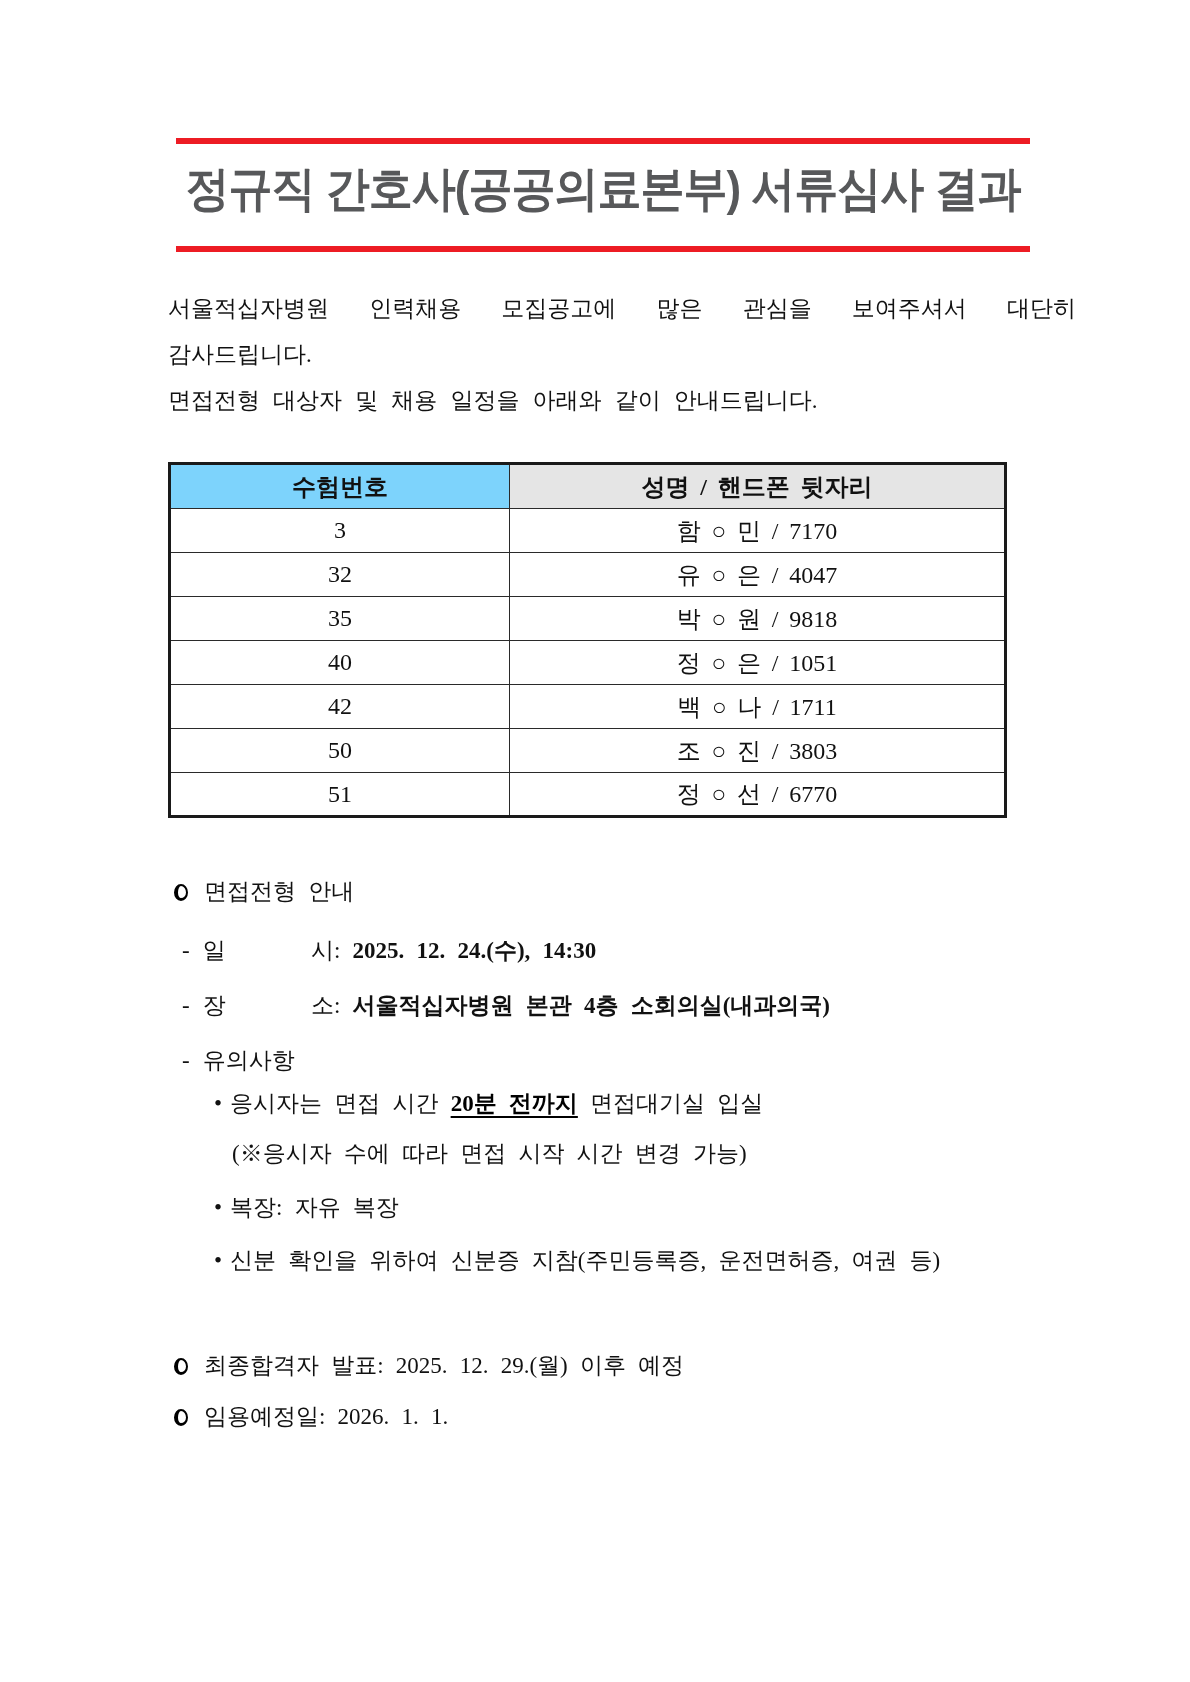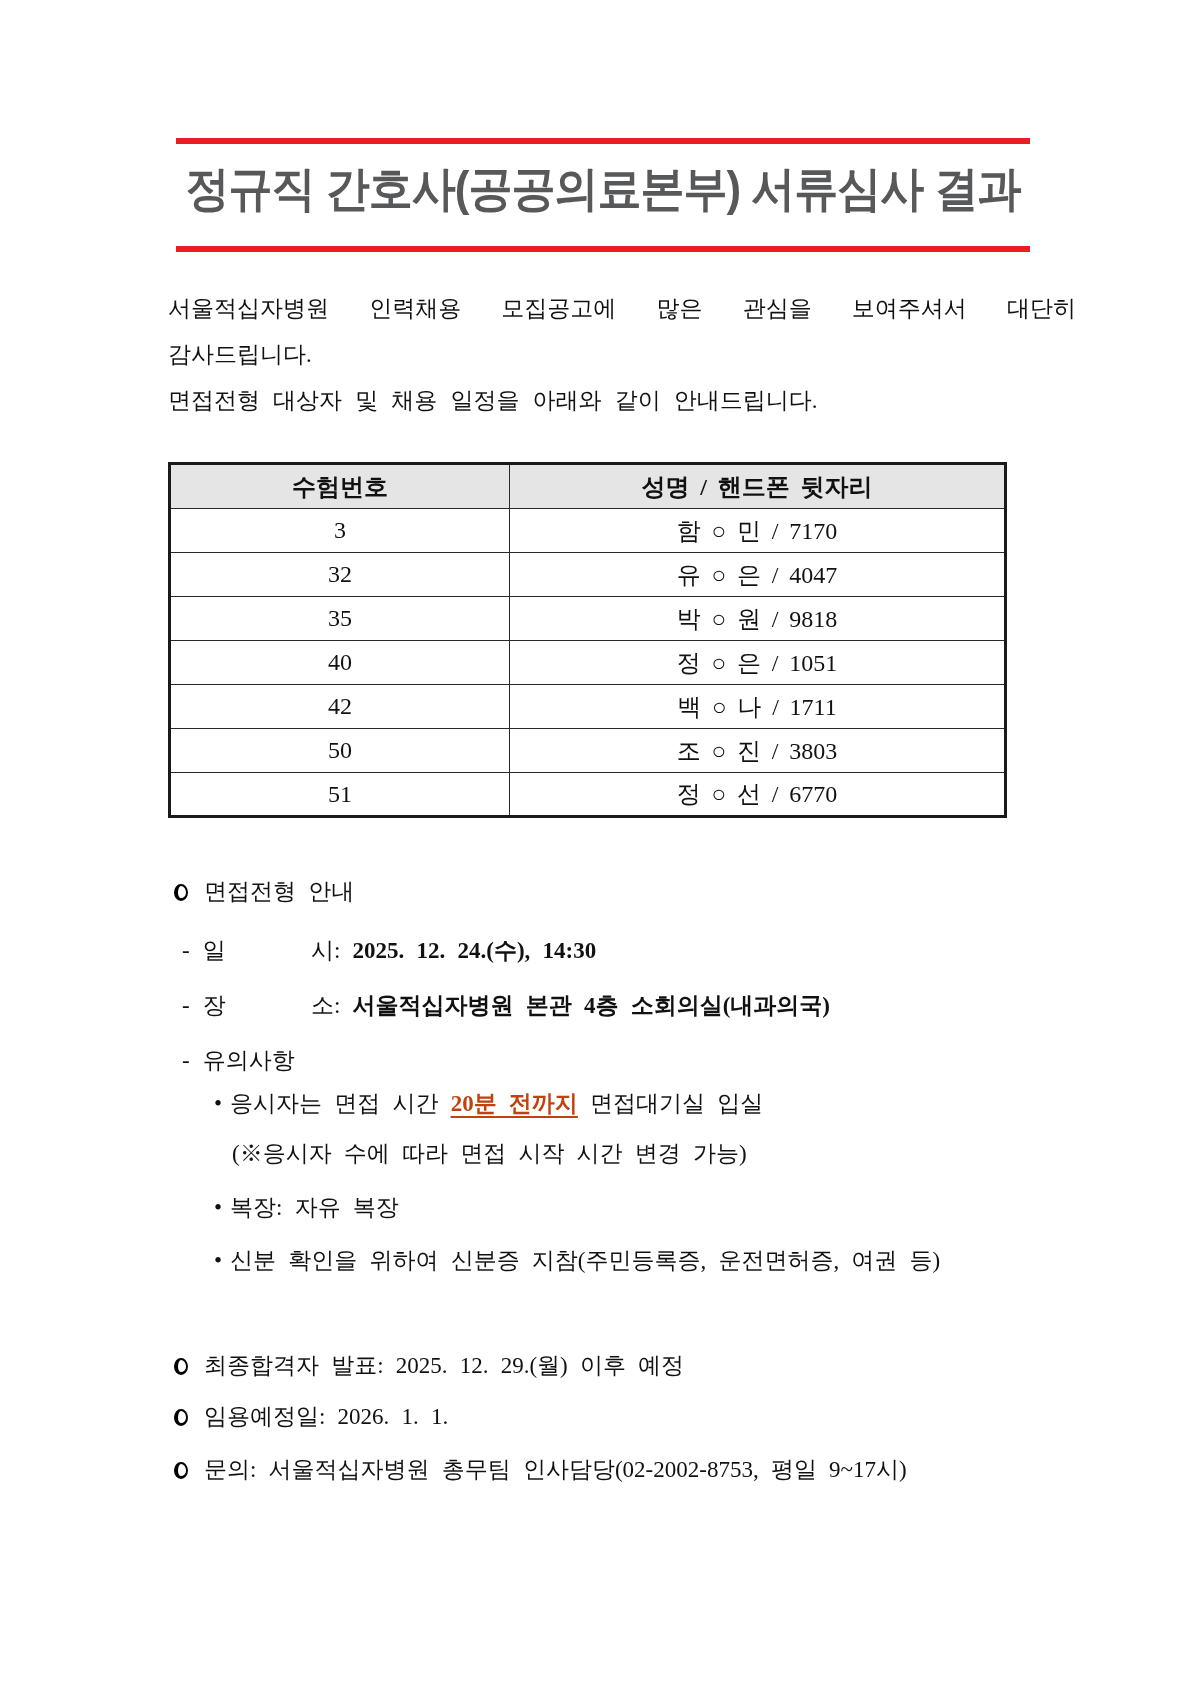--- a/index.html
+++ b/index.html
@@ -91,21 +91,21 @@
     <div>면접전형 대상자 및 채용 일정을 아래와 같이 안내드립니다.</div>
   </div>
 
   <table class="applicants">
     <colgroup>
         <col class="c1">
         <col>
       </colgroup>
     <thead>
       <tr>
-        <th style="background: #e5e5e5;">수험번호</th>
+        <th style="background: #7dd3fc;">수험번호</th>
         <th style="background: #e5e5e5;">성명 / 핸드폰 뒷자리</th>
       </tr>
     </thead>
     <tbody>
       <tr>
         <td>3</td>
         <td>함 ○ 민 / 7170</td>
       </tr>
       <tr>
         <td>32</td>
@@ -135,27 +135,26 @@
   </table>
 
   <div class="line" style="top:876px;"><span class="circle-bullet"></span><span>면접전형 안내</span></div>
 
   <div class="line" style="top:935px;"><span class="dash">-</span><span>일       시: </span><span class="bold">2025. 12. 24.(수), 14:30</span></div>
 
   <div class="line" style="top:990px;"><span class="dash">-</span><span>장       소: </span><span class="bold">서울적십자병원 본관 4층 소회의실(내과의국)</span></div>
 
   <div class="line" style="top:1045px;"><span class="dash">-</span><span>유의사항</span></div>
 
-  <div class="line" style="top:1088px;"><span class="dot">•</span><span>응시자는 면접 시간 </span><span class="hl-red" style="color:#c2410c;">20분 전까지</span><span> 면접대기실 입실</span></div>
+  <div class="line" style="top:1088px;"><span class="dot">•</span><span>응시자는 면접 시간 </span><span class="hl-red" style="color:#000000;">20분 전까지</span><span> 면접대기실 입실</span></div>
 
   <div class="line sub-indent" style="top:1138px;">(※응시자 수에 따라 면접 시작 시간 변경 가능)</div>
 
   <div class="line" style="top:1192px;"><span class="dot">•</span><span>복장: 자유 복장</span></div>
 
   <div class="line" style="top:1245px;"><span class="dot">•</span><span>신분 확인을 위하여 신분증 지참(주민등록증, 운전면허증, 여권 등)</span></div>
 
   <div class="line" style="top:1350px;"><span class="circle-bullet"></span><span>최종합격자 발표: 2025. 12. 29.(월) 이후 예정</span></div>
 
   <div class="line" style="top:1401px;"><span class="circle-bullet"></span><span>임용예정일: 2026. 1. 1.</span></div>
 
-  <div class="line" style="top:1454px;"><span class="circle-bullet"></span><span>문의: 서울적십자병원 총무팀 인사담당(02-2002-8753, 평일 9~17시)</span></div>
 
 </div>
 
 </body></html>

